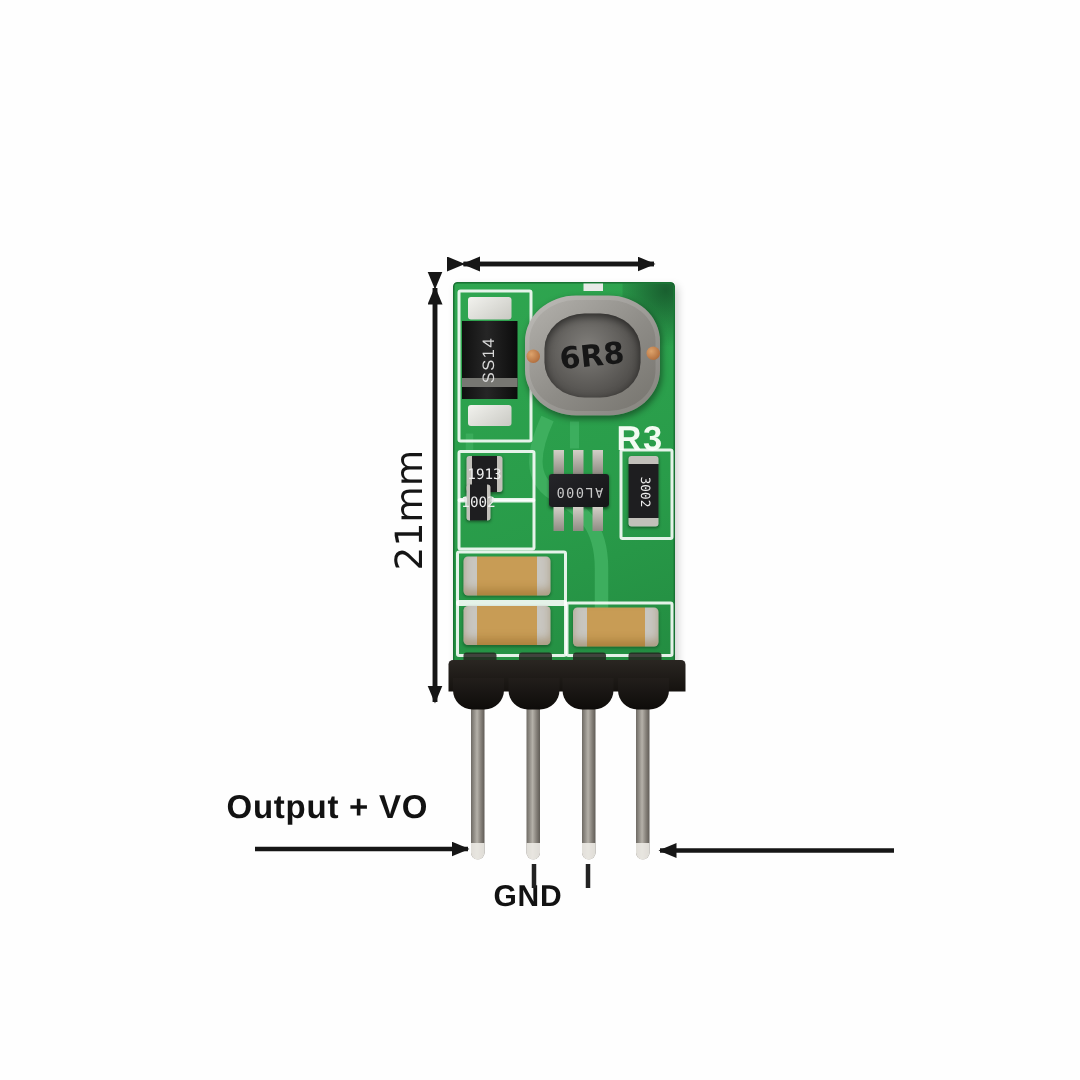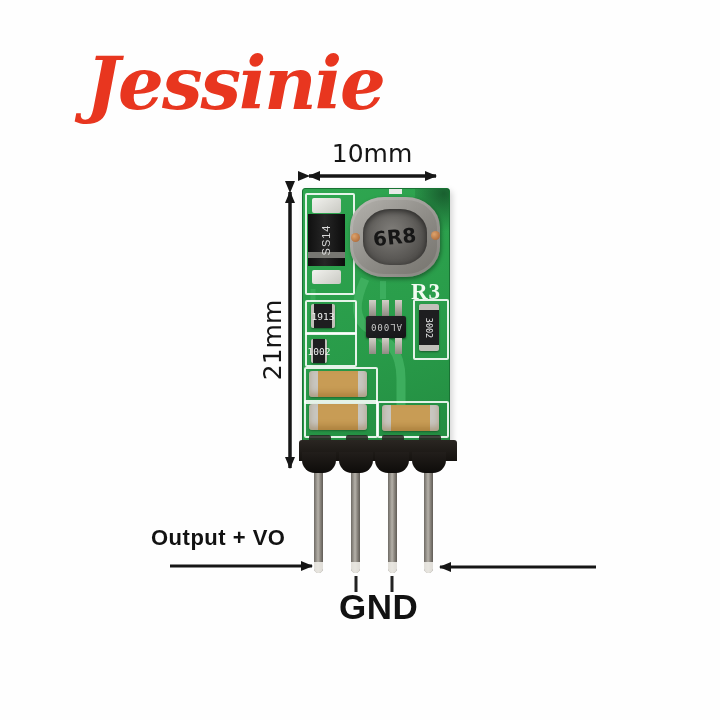--- a/index.html
+++ b/index.html
@@ -40,28 +40,28 @@
   .inductor-core{width:64px;height:56px;border-radius:42%;
             background:radial-gradient(circle at 45% 40%,#807e7a,#555350 65%,#3f3d3a);
             box-shadow:inset 0 2px 6px rgba(0,0,0,.55);
             display:flex;align-items:center;justify-content:center;}
   .inductor-text{color:#161616;font-weight:bold;font-size:20px;transform:rotate(-6deg);
             font-family:"DejaVu Sans",sans-serif;}
   .solder-dot{width:9px;height:9px;border-radius:50%;
             background:radial-gradient(circle at 35% 35%,#dda36c,#a35d2e);}
 
   .ref-text{left:108px;top:90px;color:#f2fbf2;font-weight:bold;font-size:23px;
-            font-family:Liberation Serif, serif;letter-spacing:1px;}
+            font-family:Liberation Sans, sans-serif;letter-spacing:1px;}
 
   .chip-body{background:linear-gradient(90deg,#c2c0ba 0 14%,#1e1e20 14% 86%,#c2c0ba 86%);
              display:flex;align-items:center;justify-content:center;border-radius:2px;
              box-shadow:0 1px 2px rgba(0,0,0,.4);}
   .chip-text{color:#efefef;font-size:9.5px;font-family:"DejaVu Sans Mono",monospace;}
   .res1{left:8px;top:115px;width:24px;height:24px;}
-  .res2{left:8px;top:150px;width:16px;height:24px;}
+  .res2{left:8px;top:134px;width:16px;height:24px;}
   .res3{left:116px;top:115px;width:20px;height:47px;
         background:linear-gradient(180deg,#c2c0ba 0 12%,#1e1e20 12% 88%,#c2c0ba 88%);}
   .res3 .chip-text{transform:rotate(90deg);font-size:8.5px;}
 
   .ic-body{left:63px;top:127px;width:40px;height:22px;background:linear-gradient(150deg,#26262a,#141416);
            display:flex;align-items:center;justify-content:center;border-radius:2px;
            box-shadow:0 1px 2px rgba(0,0,0,.5);}
   .ic-text{color:#c9c9c9;font-size:9px;transform:rotate(180deg);
            font-family:"DejaVu Sans Mono",monospace;letter-spacing:1px;}
   .ic-pin{width:7px;height:16px;background:linear-gradient(180deg,#d2cfc7,#8f8b83);}
@@ -82,33 +82,31 @@
   .pin{top:452px;width:9px;height:121px;z-index:3;
        background:linear-gradient(90deg,#6e6a64,#b5b1a9 45%,#847f78 75%,#605c56);
        border-radius:0 0 5px 5px;}
   .pin-tip{position:absolute;bottom:0;left:0;width:100%;height:11px;background:#edebe5;
            border-radius:0 0 5px 5px;opacity:.9;}
 
   
   .pin-label{color:#121212;font-weight:bold;font-size:22px;letter-spacing:.5px;}
   .output-label{left:151px;top:525px;}
   .input-label{left:448px;top:529px;}
-  .gnd-label{left:339px;top:587px;font-size:35px;}
+  .gnd-label{left:329px;top:587px;font-size:20px;}
 
   svg.overlay{left:0;top:0;width:720px;height:720px;z-index:6;pointer-events:none;}
   svg.traces{left:0;top:0;width:146px;height:255px;}
 </style>
 </head>
 <body>
 
 <div class="scene">
 
-  <div class="abs logo">Jessinie</div>
-
-  <div class="abs dim-label width-label">10mm</div>
+
   <div class="abs dim-label height-label">21mm</div>
 
   <div class="abs pcb">
 
     <svg class="abs traces" viewBox="0 0 146 255">
       <path d="M62 90 C 52 112, 50 130, 66 140 S 98 158, 98 190 L 98 240" stroke="#40b061" stroke-width="9" fill="none" opacity="0.9"></path>
       <path d="M80 110 L 80 92" stroke="#40b061" stroke-width="6" fill="none" opacity="0.85"></path>
       <path d="M10 100 L 10 112" stroke="#40b061" stroke-width="5" fill="none" opacity="0.7"></path>
     </svg>
 

